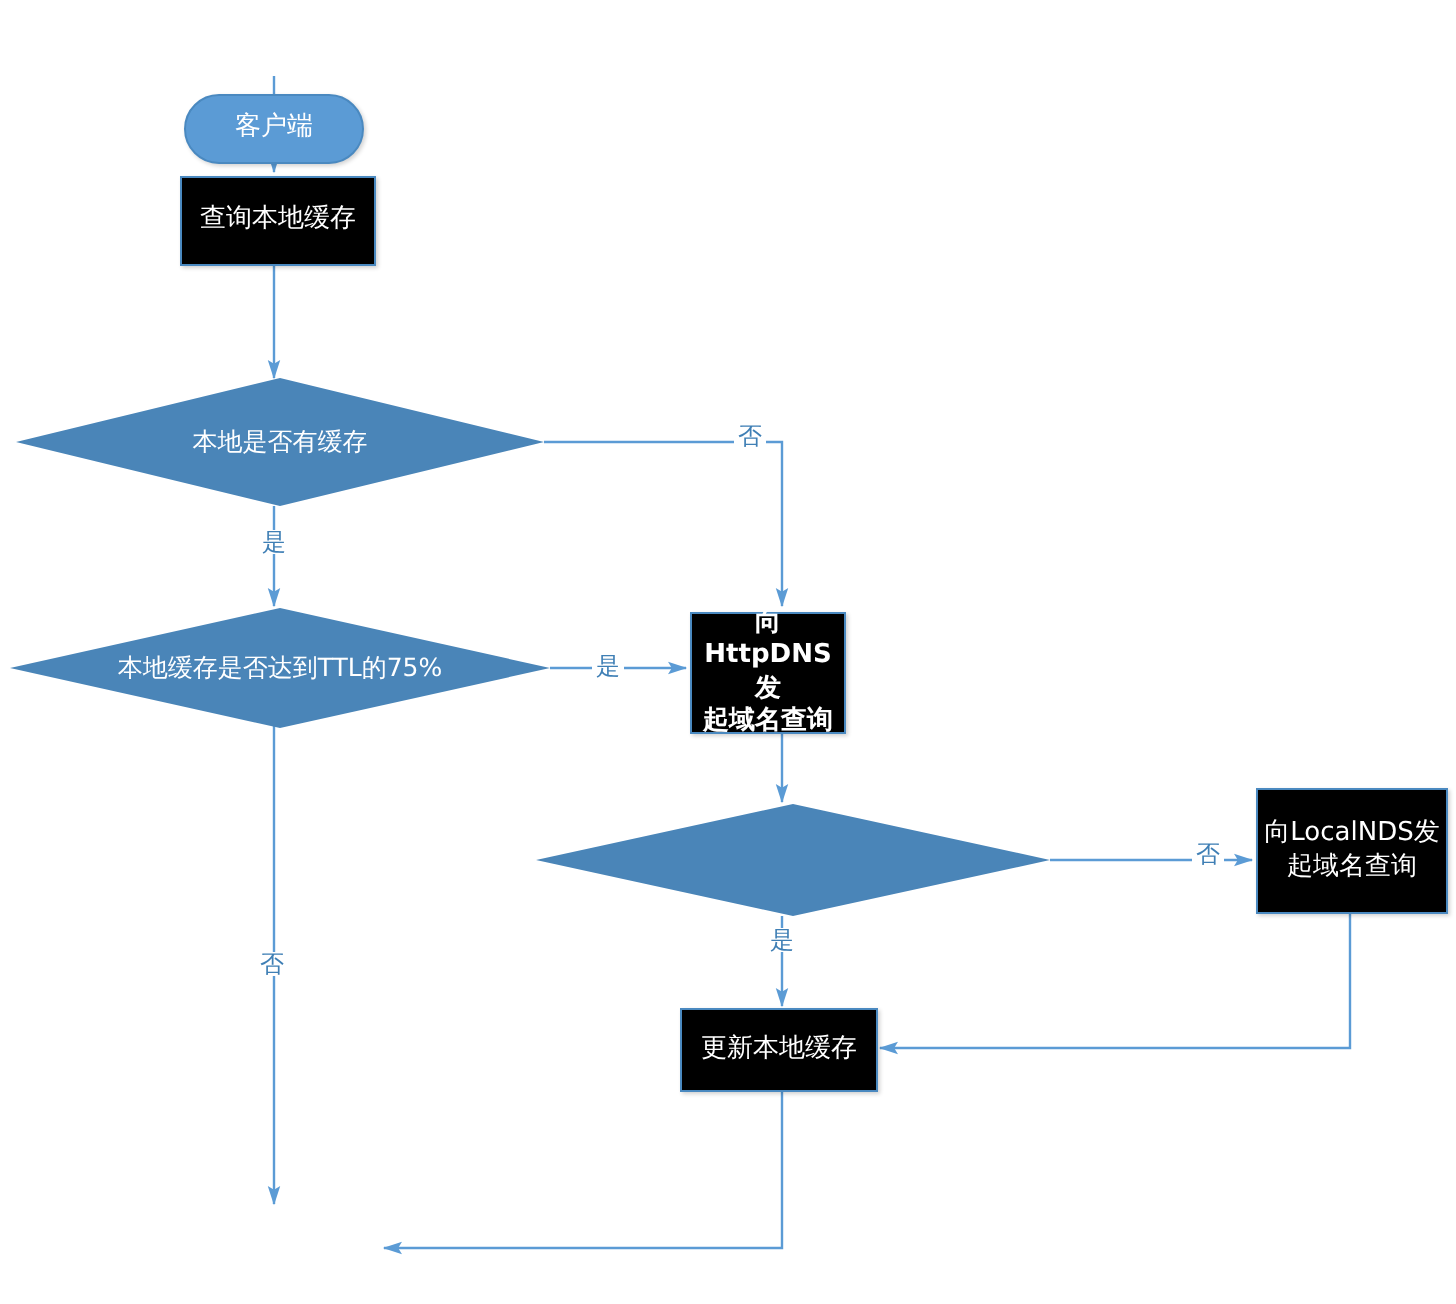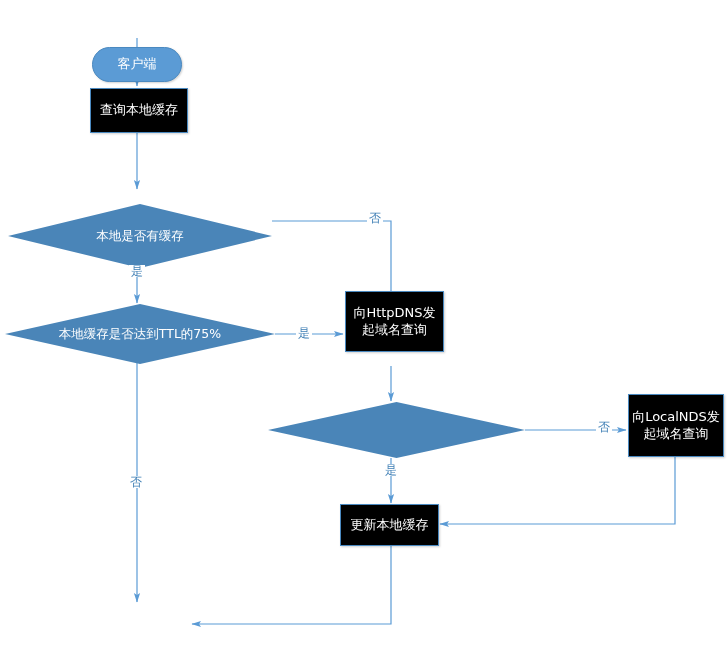--- a/index.html
+++ b/index.html
@@ -121,35 +121,35 @@
   </svg>
 
   <div class="node node-terminator" style="left:92px; top:3px; width:90px; height:35px;">
     <span class="node-label">客户端</span>
   </div>
 
   <div class="node node-process" style="left:90px; top:88px; width:98px; height:45px;">
     <span class="node-label">查询本地缓存</span>
   </div>
 
-  <div class="node node-decision" style="left:8px; top:204px; width:264px; height:64px;">
+  <div class="node node-decision" style="left:8px; top:189px; width:264px; height:64px;">
     <svg class="diamond-shape" viewBox="0 0 264 64" preserveAspectRatio="none">
       <polygon points="132,0 264,32 132,64 0,32" fill="#4A85B8"></polygon>
     </svg>
     <span class="node-label diamond-label">本地是否有缓存</span>
   </div>
 
   <div class="node node-decision" style="left:5px; top:304px; width:270px; height:60px;text-align:center;">
     <svg class="diamond-shape" viewBox="0 0 270 60" preserveAspectRatio="none">
       <polygon points="135,0 270,30 135,60 0,30" fill="#4A85B8"></polygon>
     </svg>
     <span class="node-label diamond-label">本地缓存是否达到TTL的75%</span>
   </div>
 
-  <div class="node node-process" style="left:345px; top:291px; width:99px; height:61px;">
+  <div class="node node-process" style="left:345px; top:306px; width:78px; height:61px;font-weight:bold;">
     <span class="node-label">向HttpDNS发
 起域名查询</span>
   </div>
 
   <div class="node node-decision" style="left:268px; top:402px; width:257px; height:56px;">
     <svg class="diamond-shape" viewBox="0 0 257 56" preserveAspectRatio="none">
       <polygon points="128.5,0 257,28 128.5,56 0,28" fill="#4A85B8"></polygon>
     </svg>
   </div>
 

